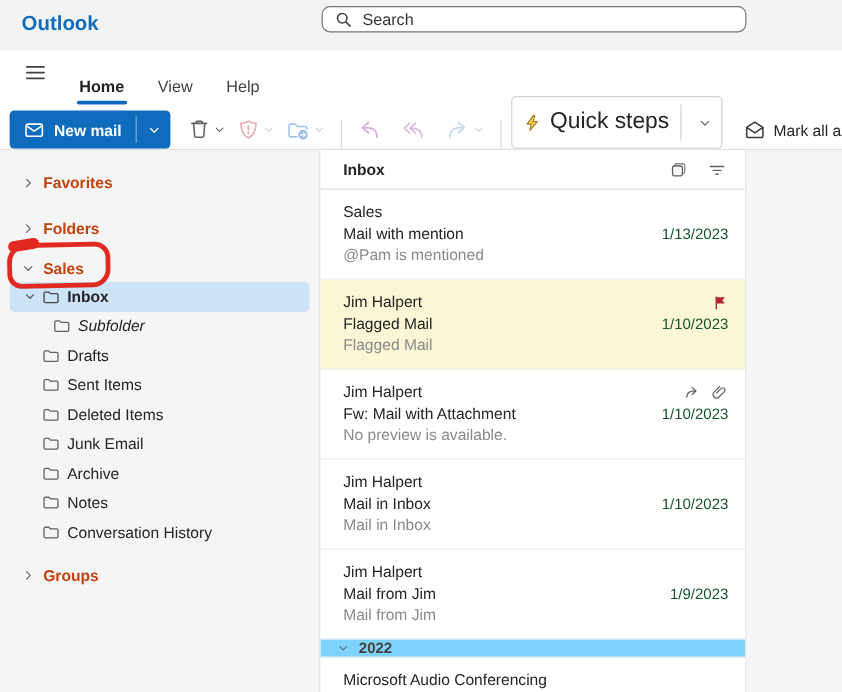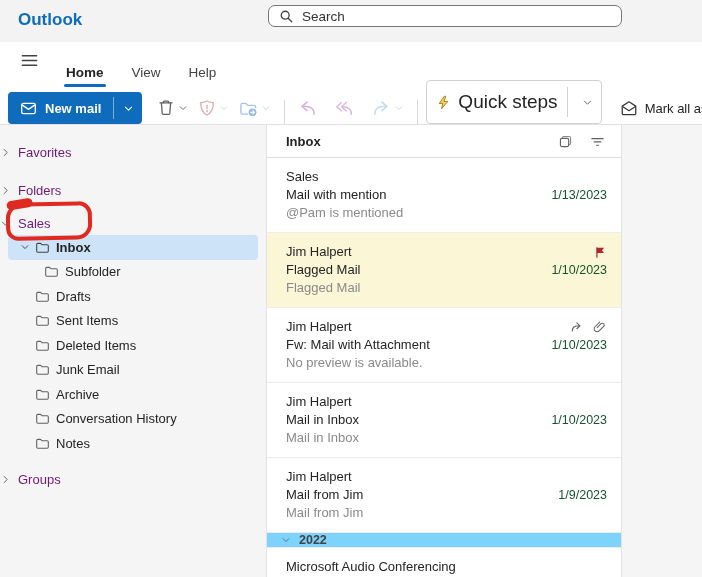--- a/index.html
+++ b/index.html
@@ -53,27 +53,27 @@
   }
   .qsteps .qsep { width:1px; height:30px; background:#d1d1d1; margin-left:2px; }
   .qsteps .qdrop { width:26px; display:flex; align-items:center; justify-content:center; height:100%; }
   .textbtn { display:flex; align-items:center; gap:7px; font-size:13px; color:#242424; padding:0 8px; height:32px; border-radius:4px; cursor:pointer; flex:0 0 auto; }
 
   
   .content { flex:1; display:flex; min-height:0; background:#f5f5f5; }
 
   
   .sidebar { width:266px; flex:0 0 auto; padding-top:15px; position:relative; font-size:13px; }
-  .secrow { height:24px; display:flex; align-items:center; gap:7px; font-weight:400; color:#701a75; cursor:pointer; }
+  .secrow { height:24px; display:flex; align-items:center; padding-left:18px; gap:7px; font-weight:700; color:#c2410c; cursor:pointer; }
   .treerow { height:24.5px; margin:0 8px; border-radius:4px; display:flex; align-items:center; cursor:pointer; color:#242424; }
   .treerow.selected { background:#cde3f8; font-weight:700; }
   .treerow .tchev { width:14px; margin-left:10px; display:flex; justify-content:center; }
   .treerow .noche { width:14px; margin-left:10px; }
   .treerow .ficon { display:flex; margin:0 6px 0 3px; }
-  .treerow.sub { padding-left:9px; }
+  .treerow.sub { padding-left:9px;font-style:italic; }
   .gap14 { height:14px; } .gap9 { height:9px; } .gap12 { height:12px; }
   .annotation {
     position:absolute; left:6px; top:77px; width:86px; height:38px;
     border:4.5px solid #e02a21; border-radius:16px 13px 15px 12px;
     transform:rotate(-1.2deg); pointer-events:none;
   }
   .annotation::before {
     content:""; position:absolute; left:-3px; top:-7px; width:26px; height:9px;
     background:#e02a21; border-radius:5px; transform:rotate(-8deg);
   }
@@ -356,30 +356,30 @@
           </span>
         <span>Archive</span>
       </div>
       <div class="treerow">
         <span class="noche"></span>
         <span class="ficon">
             <svg width="15" height="15" viewBox="0 0 16 16">
               <path d="M1.8 4.8 a1.2 1.2 0 0 1 1.2-1.2 h2.9 L7.4 5 h5.6 a1.2 1.2 0 0 1 1.2 1.2 v5.6 a1.2 1.2 0 0 1-1.2 1.2 H3 a1.2 1.2 0 0 1-1.2-1.2 z" fill="none" stroke="#616161" stroke-width="1.15" stroke-linejoin="round"></path>
             </svg>
           </span>
+        <span>Notes</span>
+      </div>
+      <div class="treerow">
+        <span class="noche"></span>
+        <span class="ficon">
+            <svg width="15" height="15" viewBox="0 0 16 16">
+              <path d="M1.8 4.8 a1.2 1.2 0 0 1 1.2-1.2 h2.9 L7.4 5 h5.6 a1.2 1.2 0 0 1 1.2 1.2 v5.6 a1.2 1.2 0 0 1-1.2 1.2 H3 a1.2 1.2 0 0 1-1.2-1.2 z" fill="none" stroke="#616161" stroke-width="1.15" stroke-linejoin="round"></path>
+            </svg>
+          </span>
         <span>Conversation History</span>
-      </div>
-      <div class="treerow">
-        <span class="noche"></span>
-        <span class="ficon">
-            <svg width="15" height="15" viewBox="0 0 16 16">
-              <path d="M1.8 4.8 a1.2 1.2 0 0 1 1.2-1.2 h2.9 L7.4 5 h5.6 a1.2 1.2 0 0 1 1.2 1.2 v5.6 a1.2 1.2 0 0 1-1.2 1.2 H3 a1.2 1.2 0 0 1-1.2-1.2 z" fill="none" stroke="#616161" stroke-width="1.15" stroke-linejoin="round"></path>
-            </svg>
-          </span>
-        <span>Notes</span>
       </div>
       <div class="gap12"></div>
       <div class="secrow">
         <span>
             <svg width="11" height="11" viewBox="0 0 16 16">
               <path d="M6 3.5 L10.5 8 L6 12.5" fill="none" stroke="#616161" stroke-width="1.4" stroke-linecap="round" stroke-linejoin="round"></path>
             </svg>
           </span>
         <span>Groups</span>
       </div>

